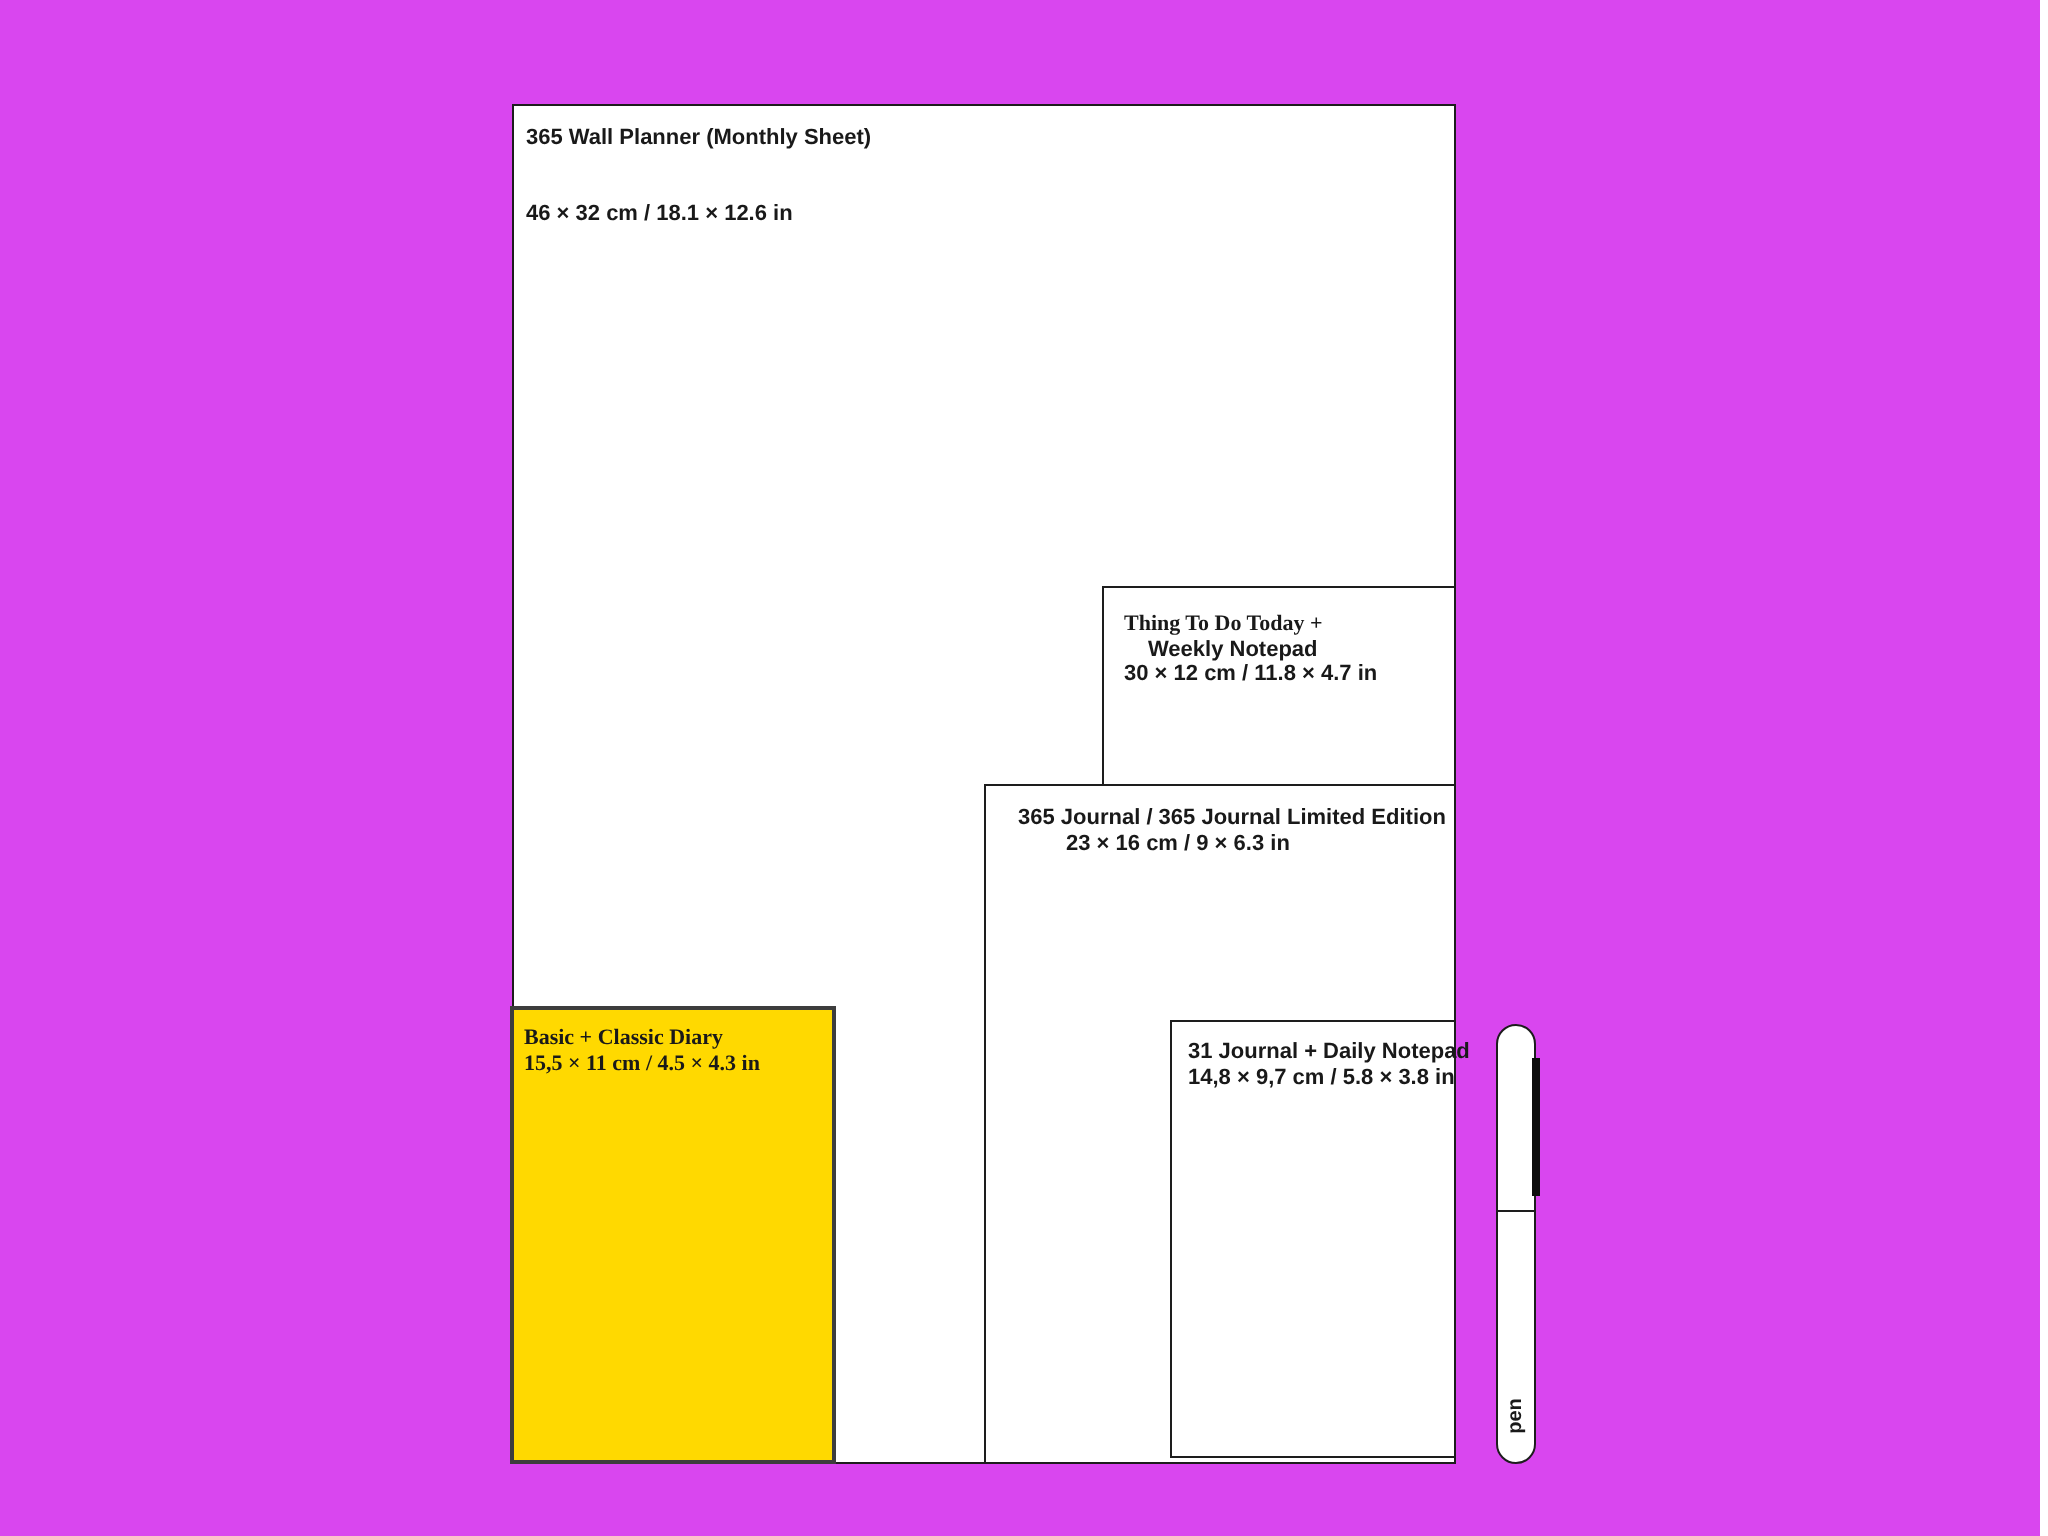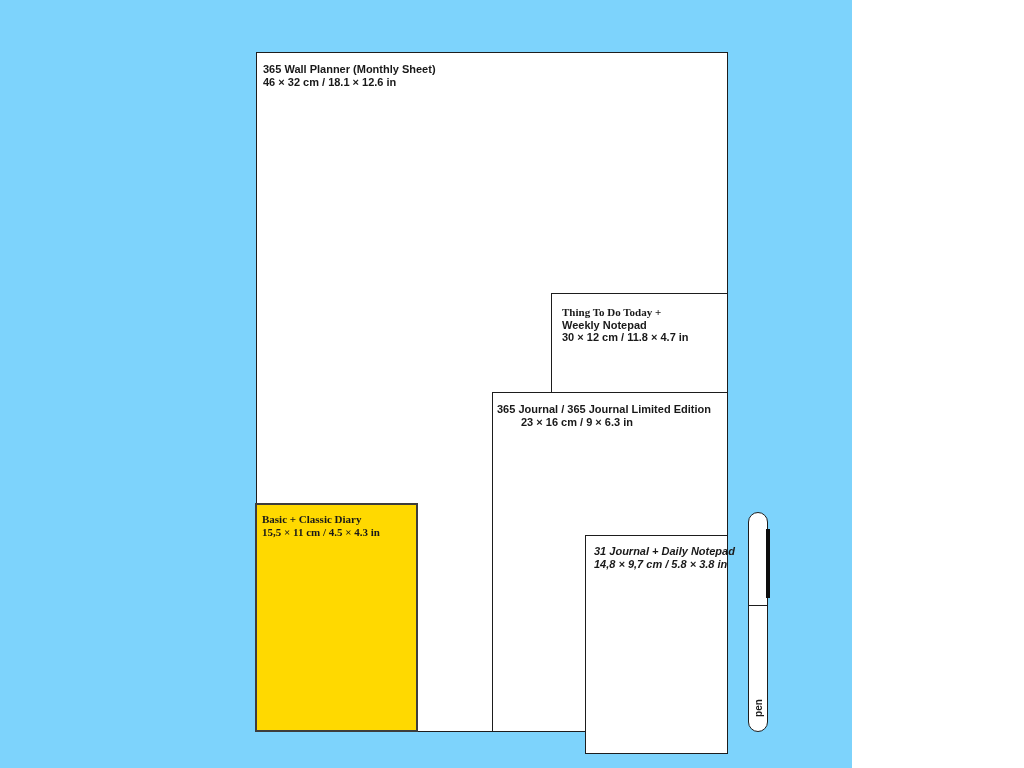--- a/index.html
+++ b/index.html
@@ -2,23 +2,23 @@
 <html><head>
 <meta charset="utf-8">
 <style>
   html, body {
     margin: 0;
     padding: 0;
     background: #ffffff;
   }
   .canvas {
     position: relative;
-    width: 852px;
+    width: 1020px;
     height: 768px;
-    background: #7dd3fc;
+    background: #d946ef;
     overflow: hidden;
     font-family: "Liberation Sans", "DejaVu Sans", sans-serif;
   }
   .box {
     position: absolute;
     box-sizing: border-box;
     background: #ffffff;
     border: 1.2px solid #1d1d1d;
   }
   .box-label {
@@ -42,29 +42,28 @@
     left: 551px; top: 293px;
     width: 177px; height: 439px;
     z-index: 2;
     padding: 12px 0 0 10px;
   }
   
   .journal-365 {
     left: 492px; top: 392px;
     width: 236px; height: 340px;
     z-index: 3;
-    padding: 10px 0 0 4px;
+    padding: 10px 0 0 16px;
   }
   
   .journal-31 {
-    left: 585px; top: 535px;
+    left: 585px; top: 510px;
     width: 143px; height: 219px;
     z-index: 4;
     padding: 9px 0 0 8px;
-    font-style: italic;
   }
   
   .basic-diary {
     left: 255px; top: 503px;
     width: 163px; height: 229px;
     z-index: 5;
     border: 2px solid #3d3d3d;
     padding: 8px 0 0 5px;
     font-family: Liberation Serif, serif;
   }
@@ -106,26 +105,26 @@
     white-space: nowrap;
   }
 </style>
 </head>
 <body>
 
 <div class="canvas">
 
   <div class="box wall-planner">
     <div class="box-label" style="color: rgb(25, 25, 25);">365 Wall Planner (Monthly Sheet)</div>
-    <div class="box-label" style="color: rgb(25, 25, 25);">46 × 32 cm / 18.1 × 12.6 in</div>
+    <div class="box-label" style="color: rgb(25, 25, 25); margin-top: 25px;">46 × 32 cm / 18.1 × 12.6 in</div>
   </div>
 
   <div class="box thing-to-do">
     <div class="box-label" style="color: rgb(25, 25, 25); font-family: Liberation Serif, serif;">Thing To Do Today +</div>
-    <div class="box-label" style="color: rgb(25, 25, 25);">Weekly Notepad</div>
+    <div class="box-label" style="color: rgb(25, 25, 25); margin-left: 12px;">Weekly Notepad</div>
     <div class="box-label" style="color: rgb(25, 25, 25);">30 × 12 cm / 11.8 × 4.7 in</div>
   </div>
 
   <div class="box journal-365">
     <div class="box-label" style="color: rgb(25, 25, 25);">365 Journal / 365 Journal Limited Edition</div>
     <div class="box-label" style="color: rgb(25, 25, 25); margin-left: 24px;">23 × 16 cm / 9 × 6.3 in</div>
   </div>
 
   <div class="box journal-31">
     <div class="box-label" style="color: rgb(25, 25, 25);">31 Journal + Daily Notepad</div>

